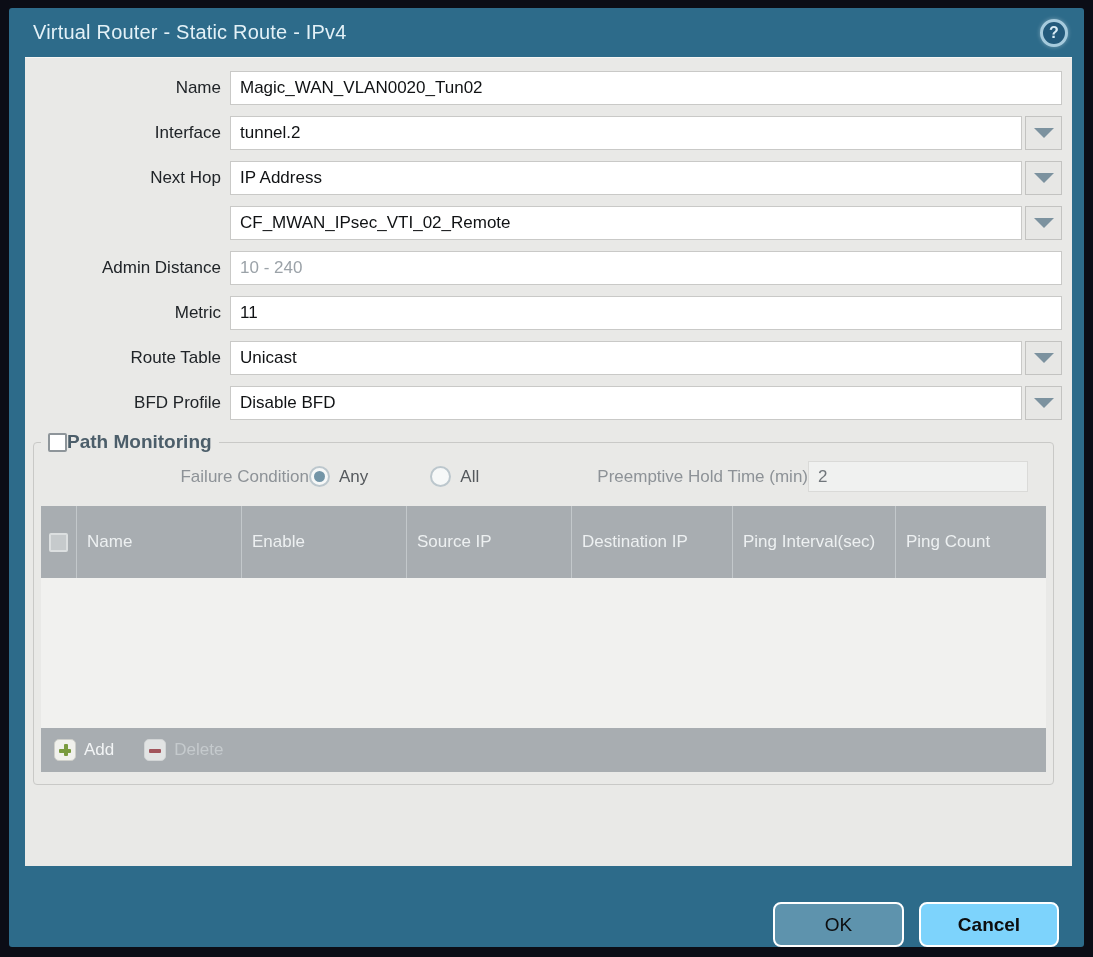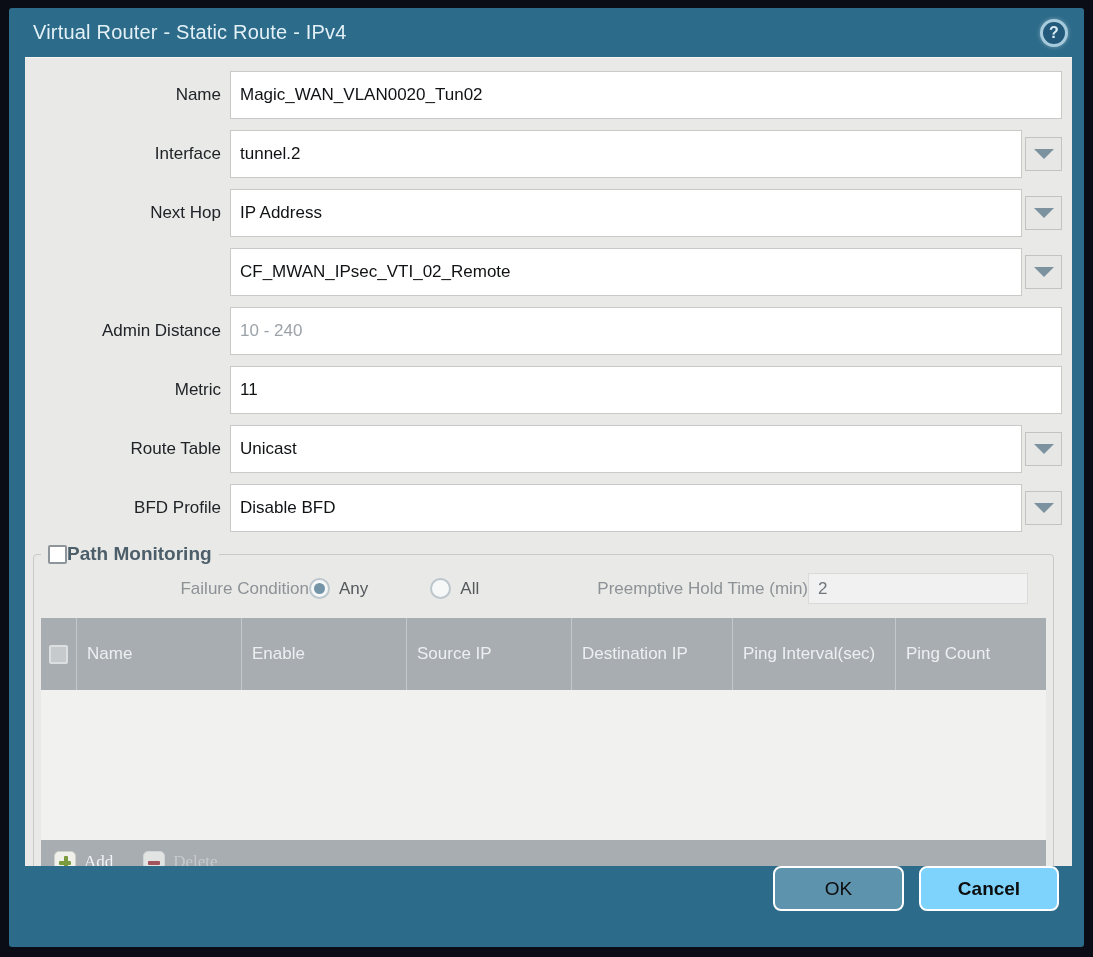--- a/index.html
+++ b/index.html
@@ -52,21 +52,21 @@
   .form-row {
     display: flex; align-items: center;
     margin: 0 0 11px 0;
   }
   .form-row .lbl {
     width: 196px; flex: none;
     text-align: right; margin-right: 9px;
     font-size: 17px; color: #202428;
   }
   .txt {
-    flex: 1; height: 48px;
+    flex: 1; height: 34px;
     border: 1px solid #c9c9c7; background: #fff;
     font-family: "Liberation Sans", sans-serif;
     font-size: 17px; color: #101214;
     padding: 12px 9px; outline: none; min-width: 0;
   }
   .txt::placeholder { color: #9ba2a8; opacity: 1; }
   .dd-btn {
     flex: none; width: 37px; height: 34px; margin-left: 3px;
     background: #e7e7e5; border: 1px solid #c3c3c1;
     display: flex; align-items: center; justify-content: center;
@@ -143,21 +143,21 @@
   .w-srcip { width: 165px; flex: none; }
   .w-dstip { width: 161px; flex: none; }
   .w-ping { width: 163px; flex: none; }
   .w-count { flex: 1; }
   .tbl-body { height: 150px; background: #f1f1ef; }
   .tbl-footer {
     height: 44px; background: #a8adb1;
     display: flex; align-items: center;
     padding-left: 13px; gap: 30px;
   }
-  .tool-btn { display: flex; align-items: center; gap: 8px; cursor: pointer; font-family: Liberation Serif, serif; }
+  .tool-btn { display: flex; align-items: center; gap: 8px; cursor: pointer; }
   .tool-btn.disabled { cursor: default; }
   .tool-icon {
     width: 22px; height: 22px; border-radius: 5px;
     background: #f1f1ec; border: 1px solid #cfd0cb;
     position: relative; flex: none;
   }
   .tool-btn.disabled .tool-icon { background: #e2e4e4; border-color: #d2d5d6; }
   .plus-h, .minus-h {
     position: absolute; left: 4px; top: 9px;
     width: 12px; height: 4px; background: #7a9b3e; border-radius: 1px;
@@ -165,21 +165,21 @@
   .plus-v {
     position: absolute; left: 9px; top: 4px;
     width: 4px; height: 12px; background: #7a9b3e; border-radius: 1px;
   }
   .minus-h { background: #a2555c; }
   .tool-lbl { font-size: 17px; color: #f2f4f5; }
   .tool-btn.disabled .tool-lbl { color: #c5cacd; }
   
   .bottombar {
     flex: 1;
-    display: flex; align-items: flex-start; justify-content: flex-end;
+    display: flex; align-items: flex-end; justify-content: flex-end;
     padding-right: 25px; gap: 15px;
   }
   .btn {
     height: 45px; border-radius: 8px;
     border: 2px solid #ffffff;
     font-family: "Liberation Sans", sans-serif;
     font-size: 19px; color: #0c0d0e;
     display: flex; align-items: center; justify-content: center;
     cursor: pointer;
   }

